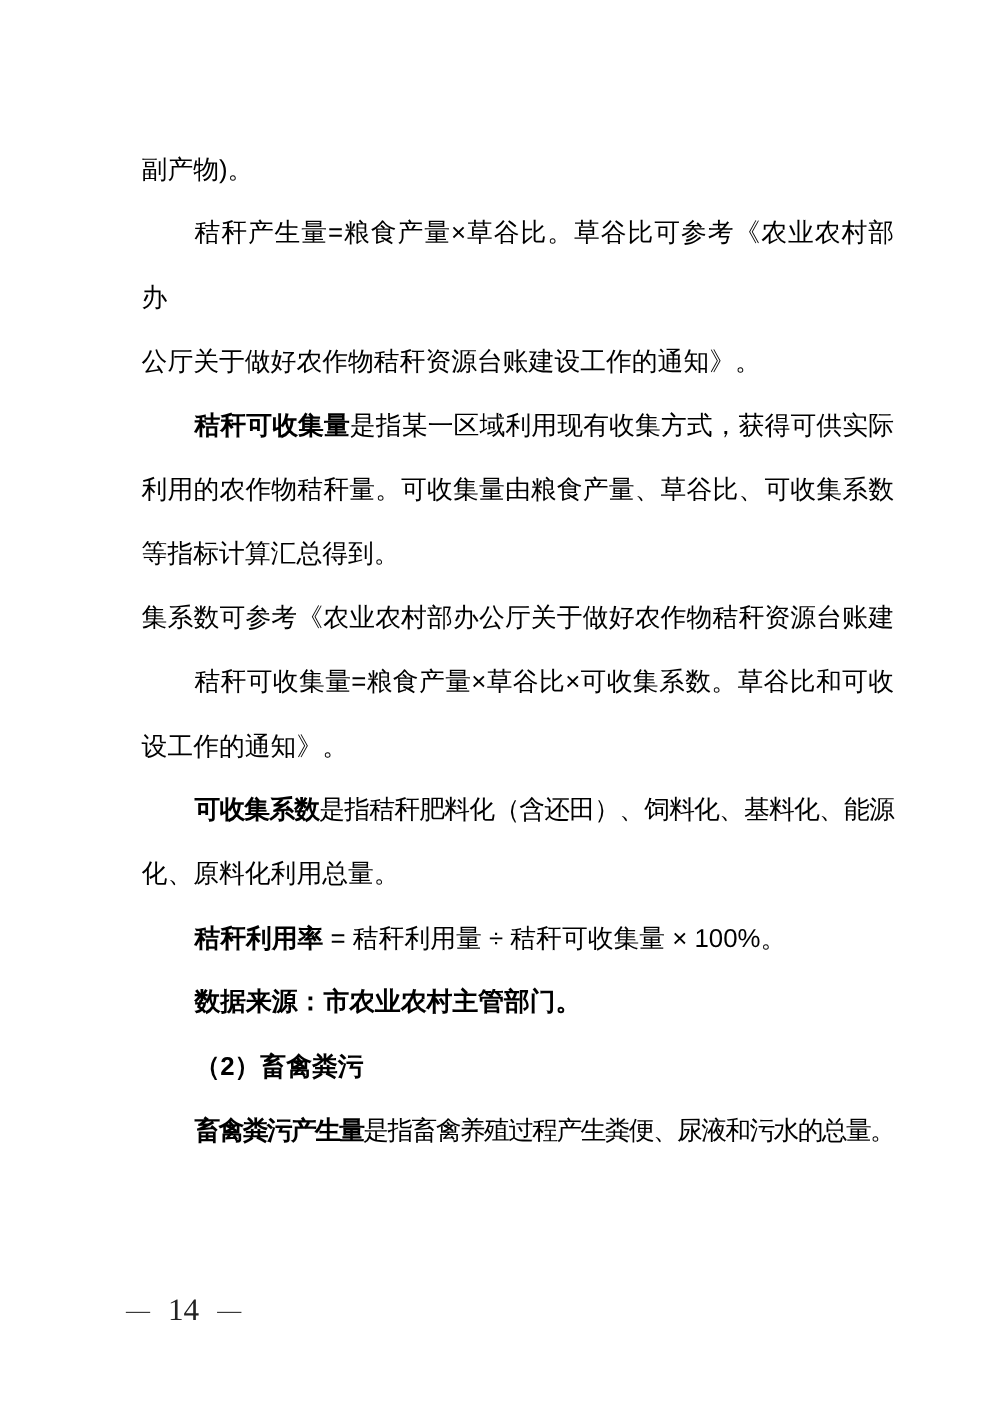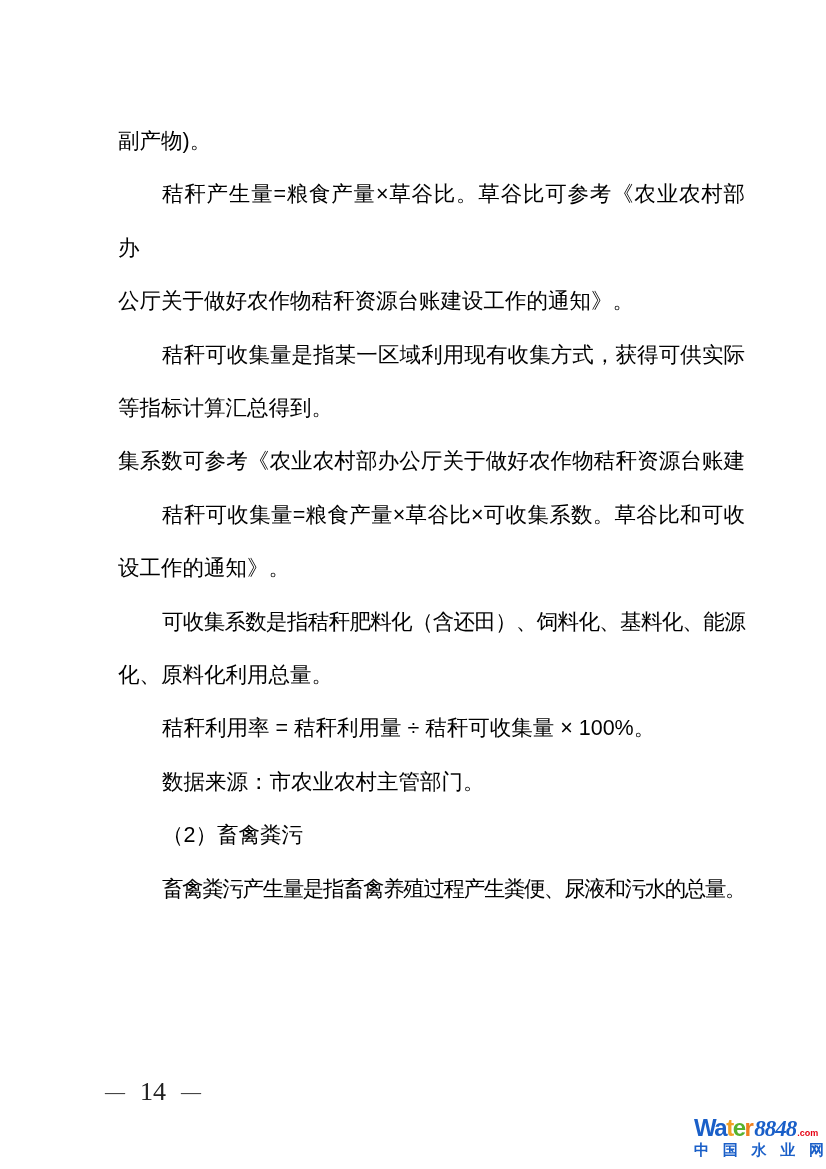--- a/index.html
+++ b/index.html
@@ -26,21 +26,21 @@
     white-space: nowrap;
   }
   .line.justify {
     white-space: normal;
     text-align: justify;
     text-align-last: justify;
   }
   .line.indent { text-indent: 44px; }
   .line.sq1 { letter-spacing: -0.7px; }
   .line.sq2 { letter-spacing: -1.6px; }
-  .seg.b { font-weight: 400; }
+  .seg.b { font-weight: 700; }
 
   
   .footer {
     position: absolute;
     left: 105px; top: 1077px;
     display: flex;
     align-items: center;
     gap: 15px;
     font-family: "Liberation Serif", "DejaVu Serif", serif;
   }
@@ -84,46 +84,33 @@
 </head>
 <body>
 
 <div class="page">
 
   <div class="content" id="doc-lines">
       <div class="line"><span class="seg">副产物)。</span></div>
       <div class="line indent justify"><span class="seg">秸秆产生量=粮食产量×草谷比。草谷比可参考《农业农村部办</span></div>
       <div class="line"><span class="seg">公厅关于做好农作物秸秆资源台账建设工作的通知》。</span></div>
       <div class="line indent justify"><span class="seg b">秸秆可收集量</span><span class="seg">是指某一区域利用现有收集方式，获得可供实际</span></div>
+      <div class="line justify"><span class="seg">利用的农作物秸秆量。可收集量由粮食产量、草谷比、可收集系数</span></div>
       <div class="line"><span class="seg">等指标计算汇总得到。</span></div>
       <div class="line justify"><span class="seg">集系数可参考《农业农村部办公厅关于做好农作物秸秆资源台账建</span></div>
       <div class="line indent justify"><span class="seg">秸秆可收集量=粮食产量×草谷比×可收集系数。草谷比和可收</span></div>
       <div class="line"><span class="seg">设工作的通知》。</span></div>
       <div class="line indent justify sq1"><span class="seg b">可收集系数</span><span class="seg">是指秸秆肥料化（含还田）、饲料化、基料化、能源</span></div>
       <div class="line"><span class="seg">化、原料化利用总量。</span></div>
       <div class="line indent"><span class="seg b">秸秆利用率</span><span class="seg"> = 秸秆利用量 ÷ 秸秆可收集量 × 100%。</span></div>
       <div class="line indent"><span class="seg b">数据来源：市农业农村主管部门。</span></div>
       <div class="line indent"><span class="seg b">（2）畜禽粪污</span></div>
       <div class="line indent justify sq2"><span class="seg b">畜禽粪污产生量</span><span class="seg">是指畜禽养殖过程产生粪便、尿液和污水的总量。</span></div>
     </div>
 
   <div class="footer">
     <span class="dash">—</span>
     <span class="pagenum">14</span>
     <span class="dash">—</span>
   </div>
 
-  <div class="watermark">
-    <div class="wm-row1">
-      <span class="wm-brand" id="wm-brand"><span style="color: rgb(26, 95, 200);">W</span><span style="color: rgb(26, 95, 200);">a</span><span style="color: rgb(240, 160, 36);">t</span><span style="color: rgb(85, 178, 46);">e</span><span style="color: rgb(240, 127, 30);">r</span></span>
-      <span class="wm-num" id="wm-num" style="color: rgb(26, 95, 200);">8848</span>
-      <span class="wm-tld" id="wm-tld" style="color: rgb(230, 0, 18);">.com</span>
-    </div>
-    <div class="wm-row2" id="wm-subtitle" style="color: rgb(26, 95, 200);">
-        <span>中</span>
-        <span>国</span>
-        <span>水</span>
-        <span>业</span>
-        <span>网</span>
-      </div>
-  </div>
 
 </div>
 
 </body></html>

